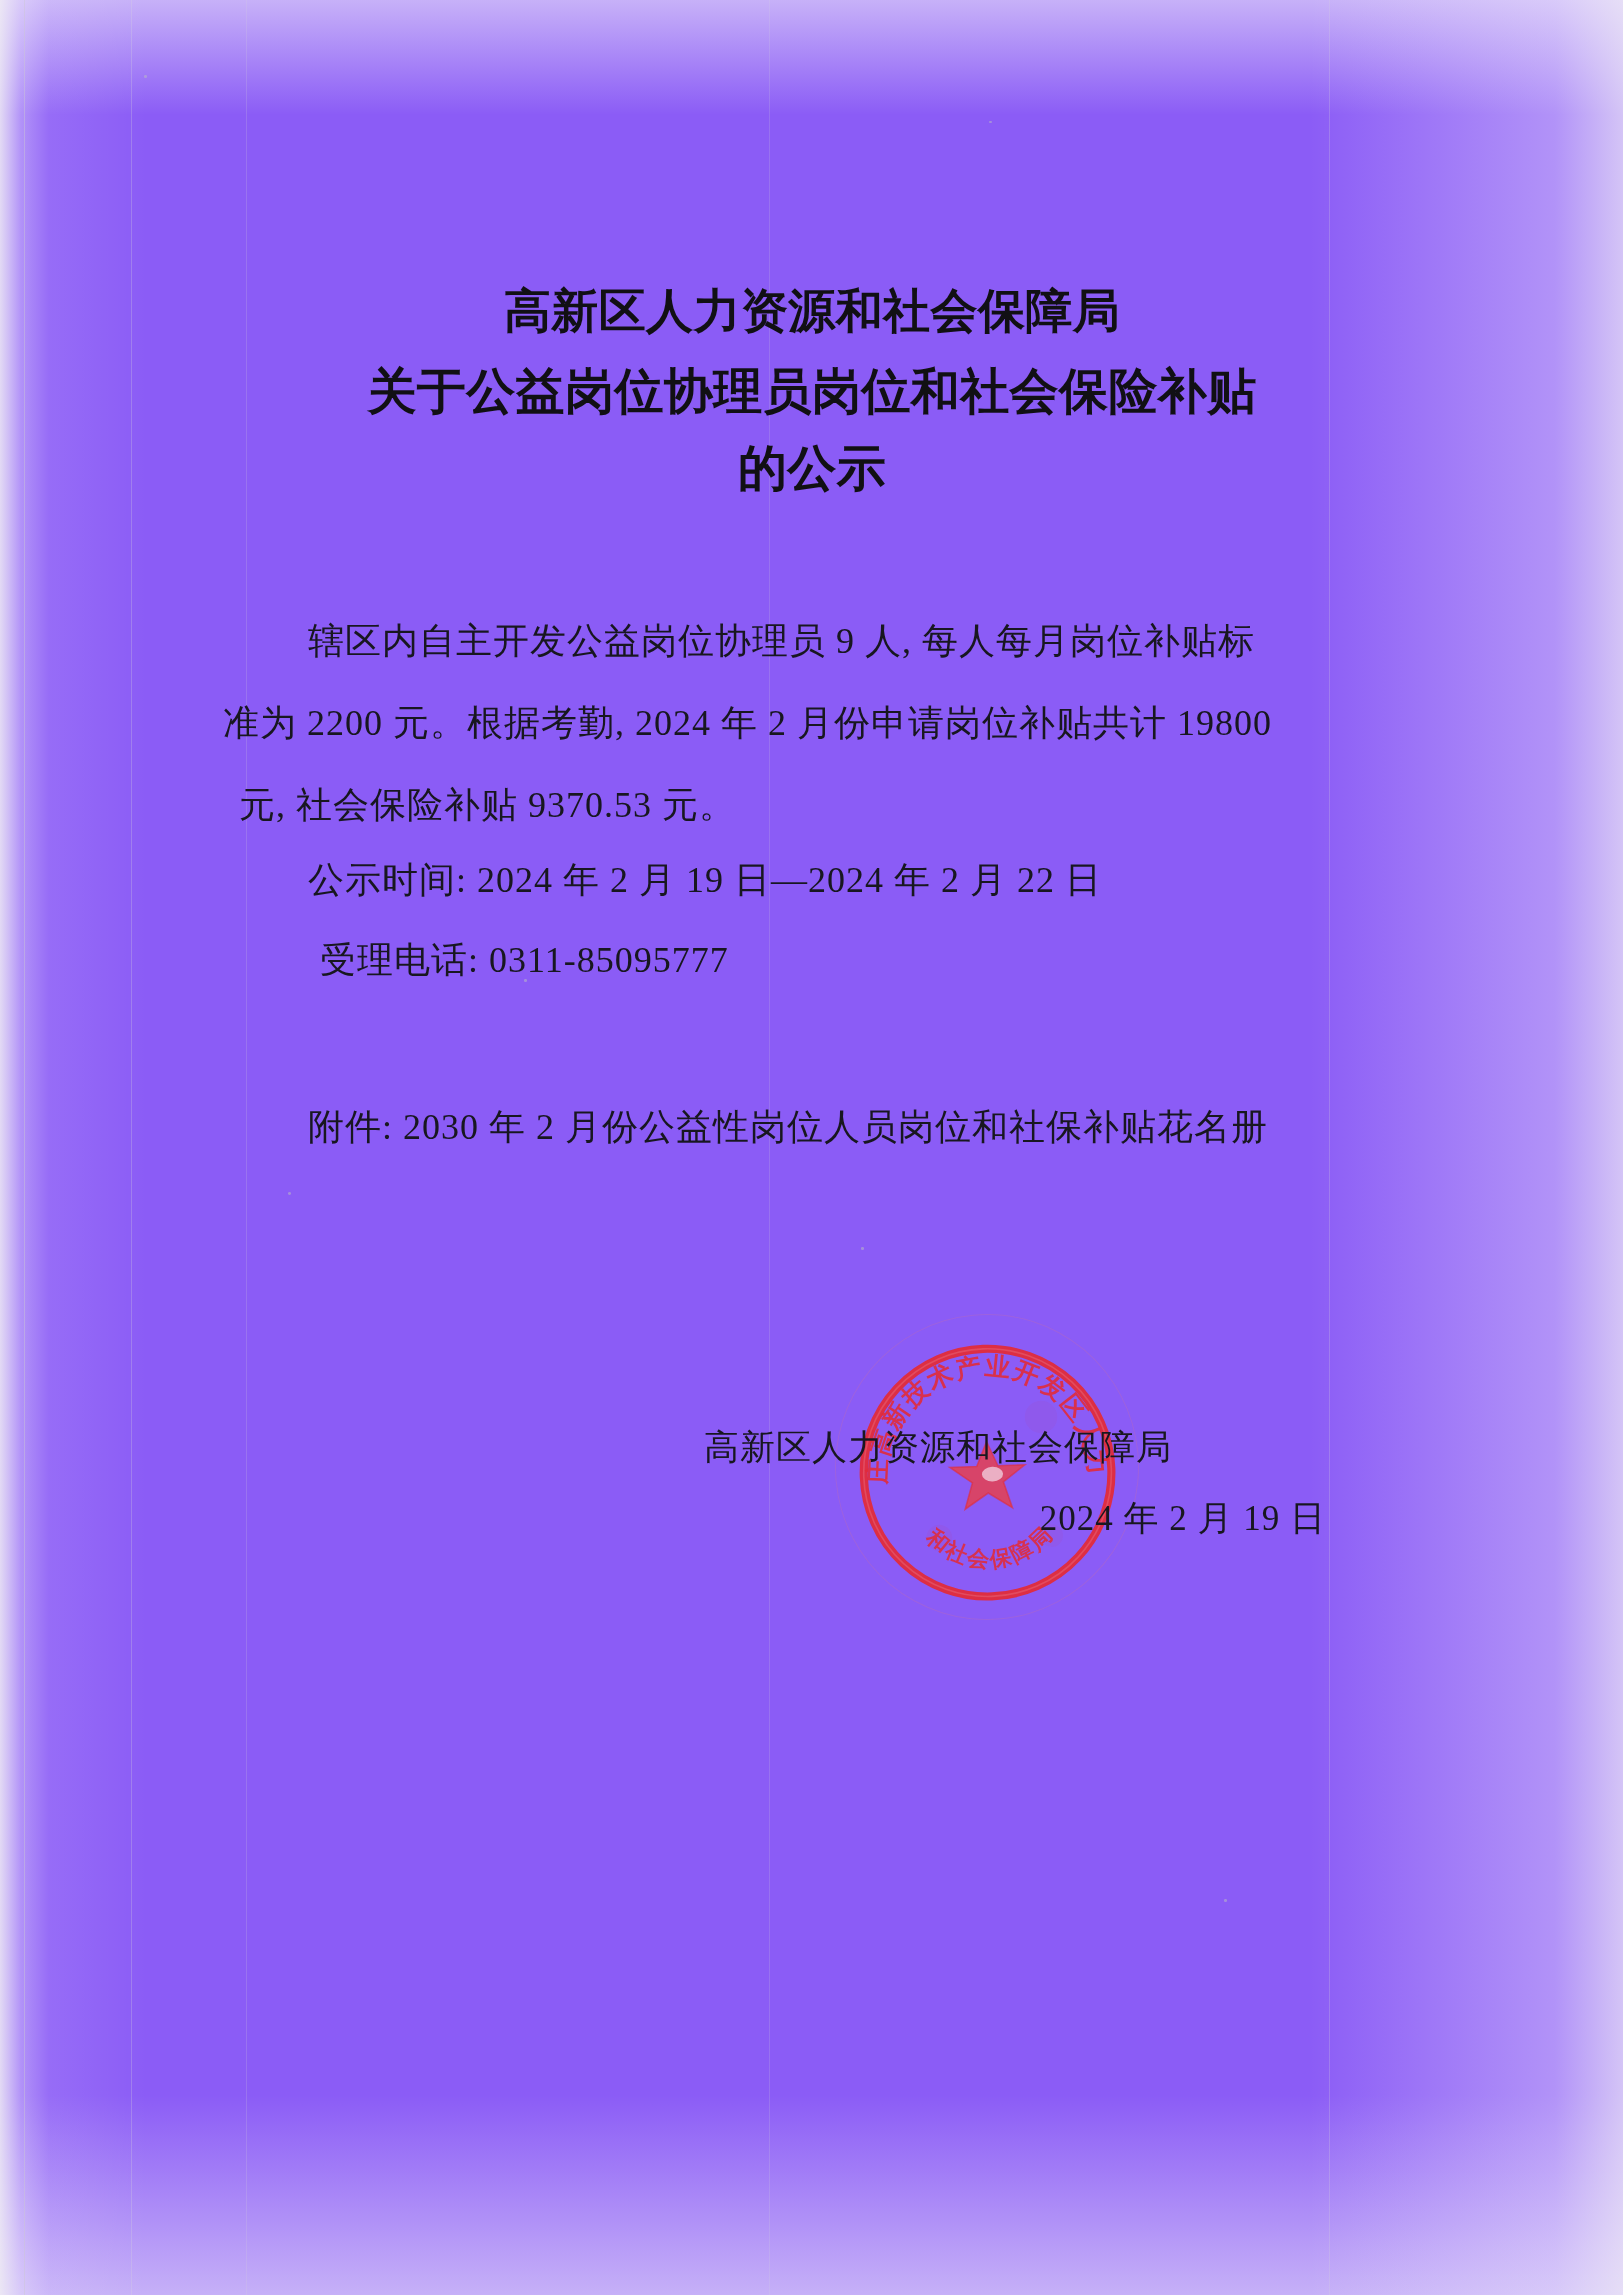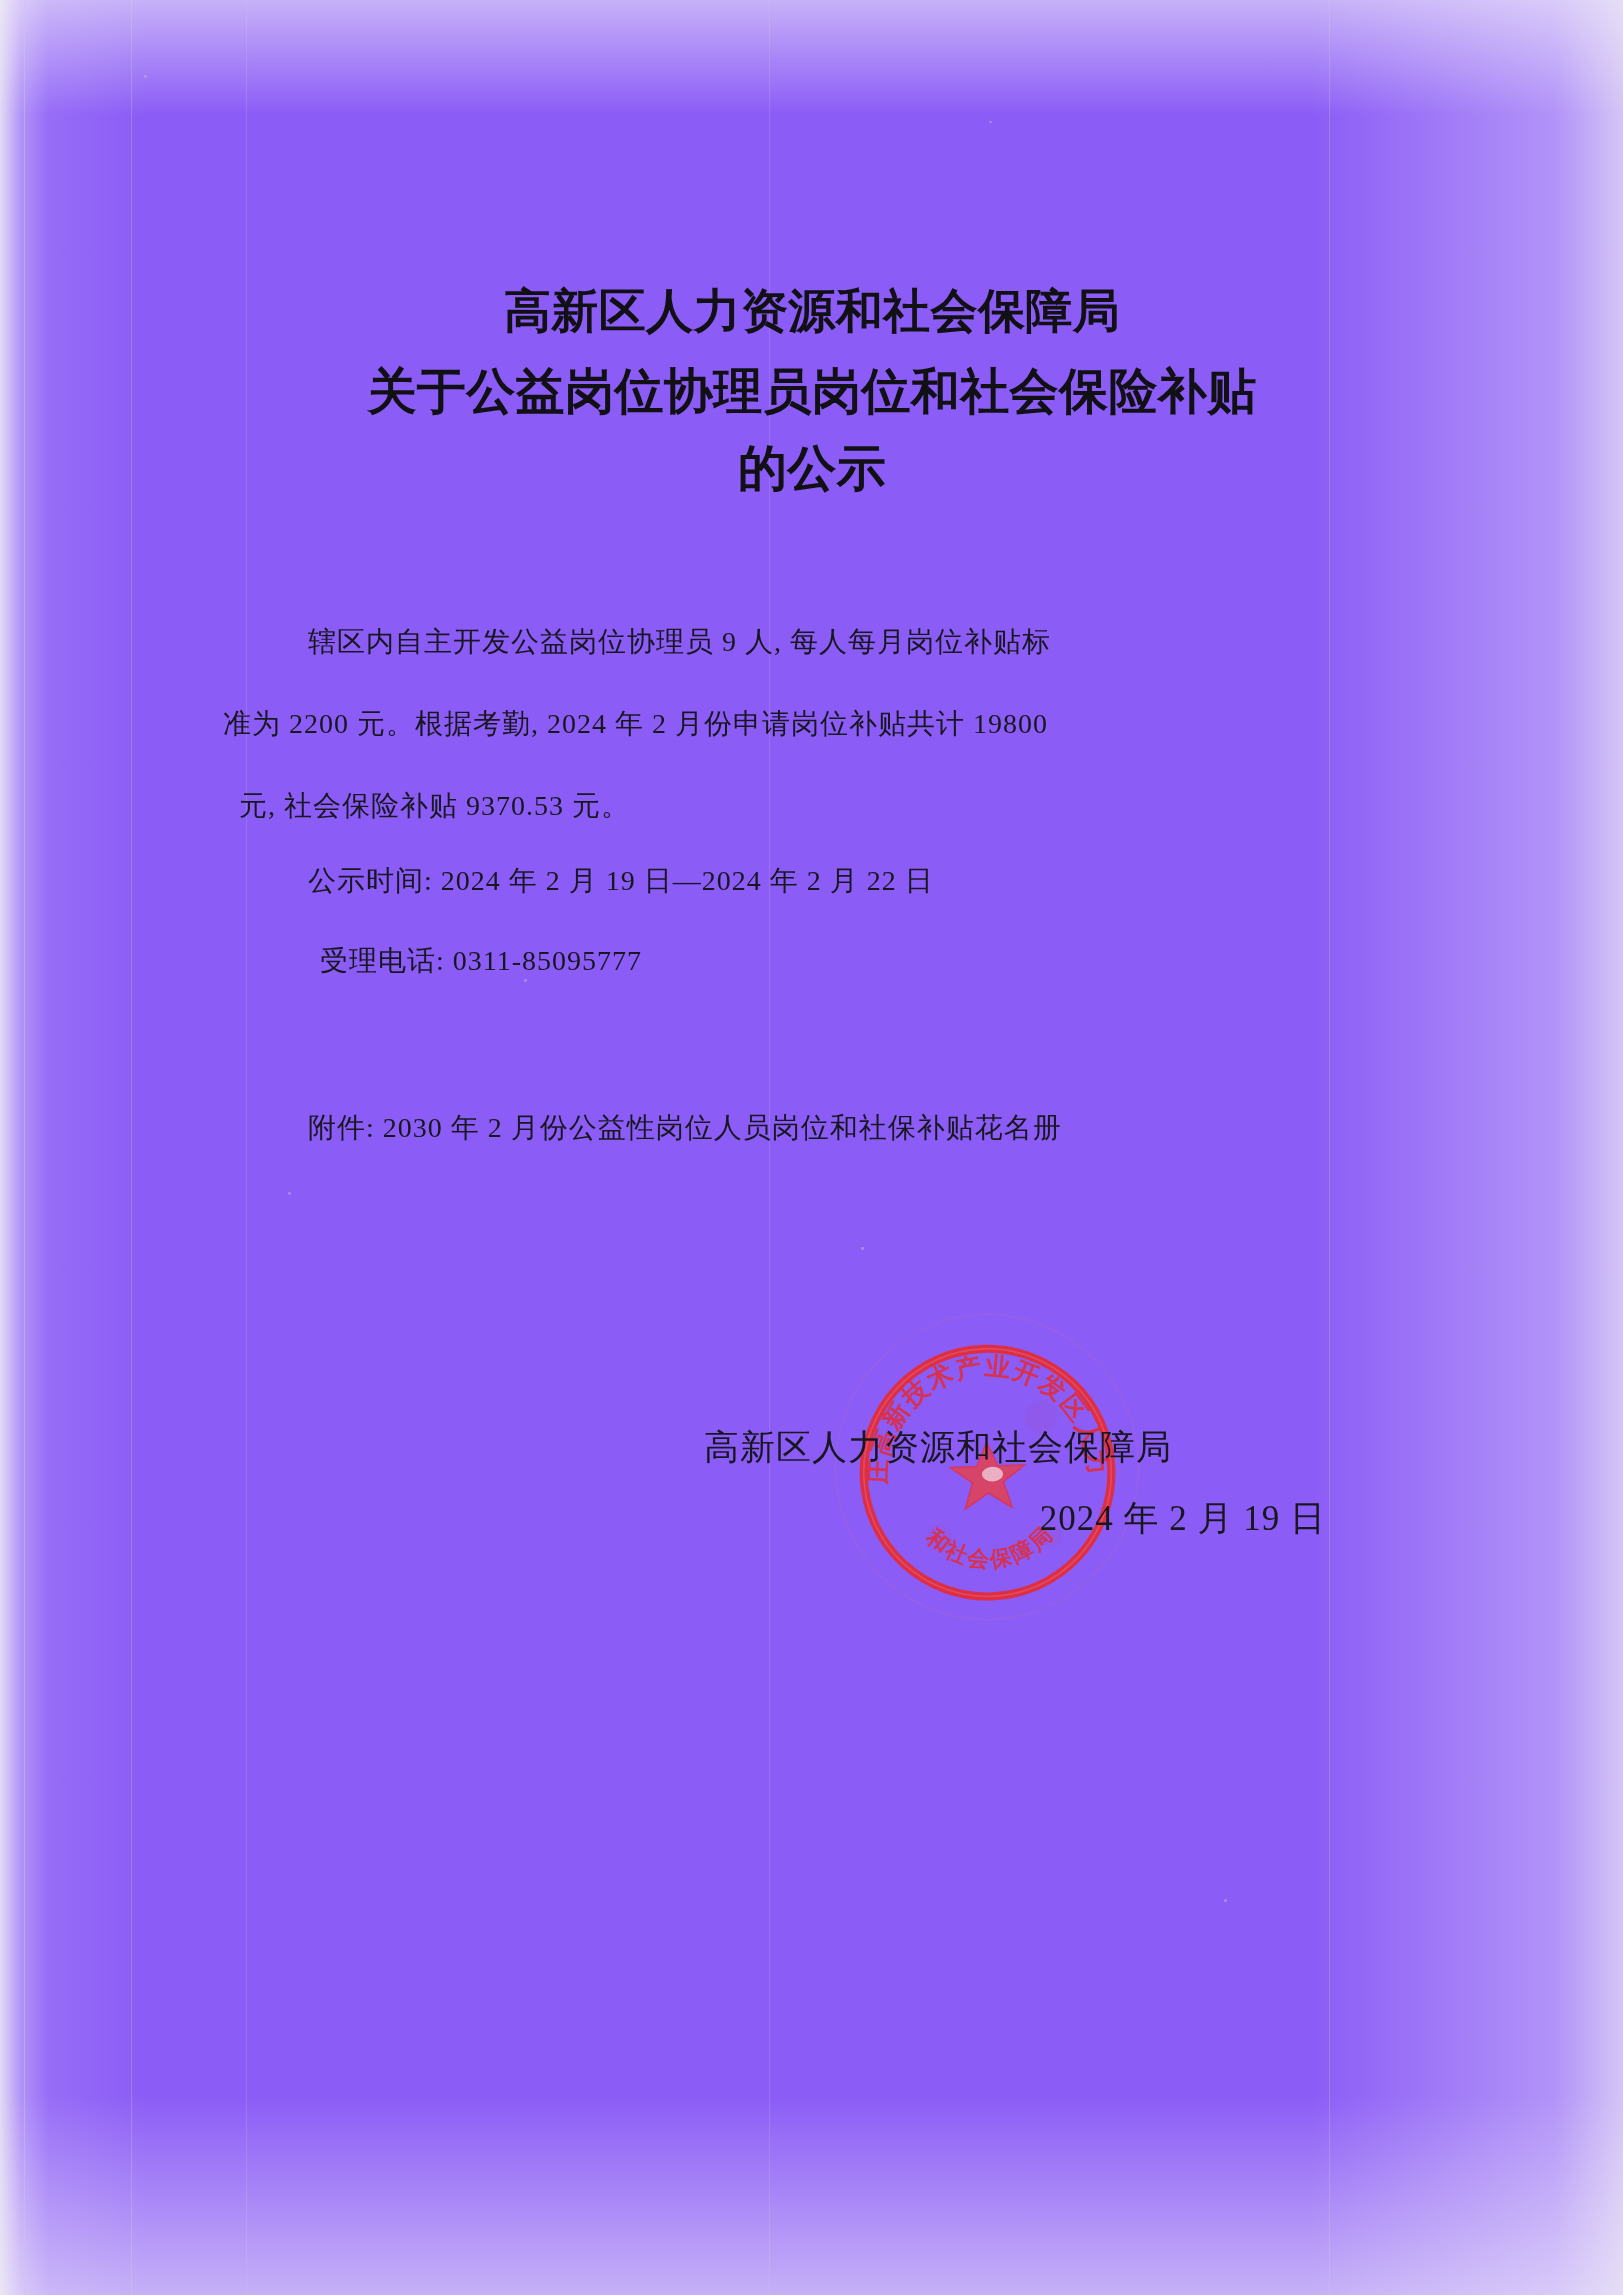--- a/index.html
+++ b/index.html
@@ -96,21 +96,21 @@
     top: 440px;
     font-size: 49px;
     line-height: 57px;
   }
 
   
   .body-line {
     position: absolute;
     color: #181720;
     font-family: "Liberation Serif", "DejaVu Serif", serif;
-    font-size: 28px;
+    font-size: 36px;
     line-height: 43px;
     white-space: pre;
     letter-spacing: 1px;
   }
 
   #para1-l1 { left: 308px; top: 620px; }
   #para1-l2 { left: 223px; top: 702px; }
   #para1-l3 { left: 239px; top: 784px; text-align: center; }
 
   #notice-period { left: 308px; top: 859px; }

